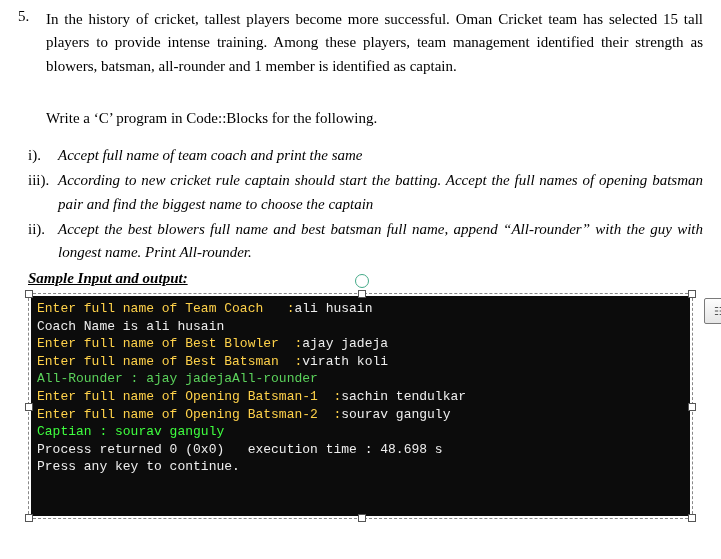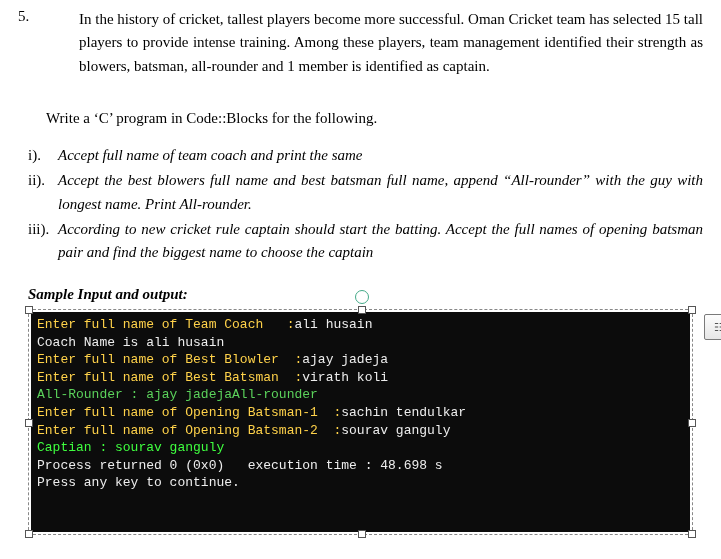--- a/index.html
+++ b/index.html
@@ -20,21 +20,20 @@
     margin-bottom: 0;
   }
   .q-num {
     width: 28px;
     flex: 0 0 28px;
   }
   .q-body {
     flex: 1;
     text-align: justify;
     line-height: 1.55;
-    margin-left: 33px;
   }
   .indent-block {
     margin-left: 28px;
     line-height: 1.55;
     margin-top: 15px;
   }
   .list-row {
     display: flex;
     align-items: flex-start;
     line-height: 1.55;
@@ -47,21 +46,22 @@
   }
   .list-text {
     flex: 1;
     text-align: justify;
     font-style: italic;
   }
   .sample-title {
     margin-left: 10px;
     font-style: italic;
     font-weight: bold;
-    margin-top: 22px;
+    text-decoration: underline;
+    margin-top: 6px;
     margin-bottom: 6px;
   }
   .terminal-wrap {
     position: relative;
     margin: 2px 10px 10px 10px;
     border: 1px dashed #888;
     padding: 2px;
   }
   .terminal {
     background: #0c0c0c;
@@ -131,27 +131,27 @@
   <div class="indent-block">Write a ‘C’ program in Code::Blocks for the following.</div>
 
   <div class="gap"></div>
 
   <div class="list-row">
     <div class="list-label">i).</div>
     <div class="list-text">Accept full name of team coach and print the same</div>
   </div>
 
   <div class="list-row">
-    <div class="list-label">ii).</div>
-    <div class="list-text">Accept the best blowers full name and best batsman full name, append “All-rounder” with the guy with longest name. Print All-rounder.</div>
+    <div class="list-label">iii).</div>
+    <div class="list-text">According to new cricket rule captain should start the batting. Accept the full names of opening batsman pair and find the biggest name to choose the captain</div>
   </div>
 
   <div class="list-row">
-    <div class="list-label">iii).</div>
-    <div class="list-text">According to new cricket rule captain should start the batting. Accept the full names of opening batsman pair and find the biggest name to choose the captain</div>
+    <div class="list-label">ii).</div>
+    <div class="list-text">Accept the best blowers full name and best batsman full name, append “All-rounder” with the guy with longest name. Print All-rounder.</div>
   </div>
 
   <div class="sample-title">Sample Input and output:</div>
 
   <div class="terminal-wrap">
     <div class="rot-handle"></div>
     <div class="handle h-tl"></div>
     <div class="handle h-tm"></div>
     <div class="handle h-tr"></div>
     <div class="handle h-ml"></div>

